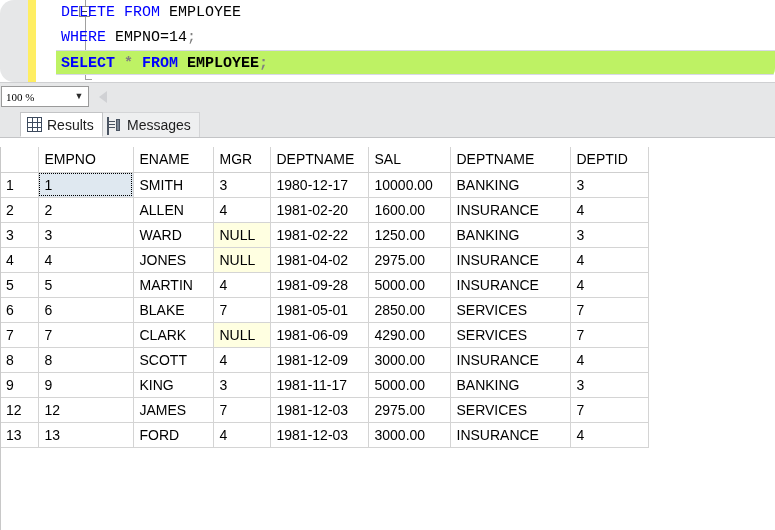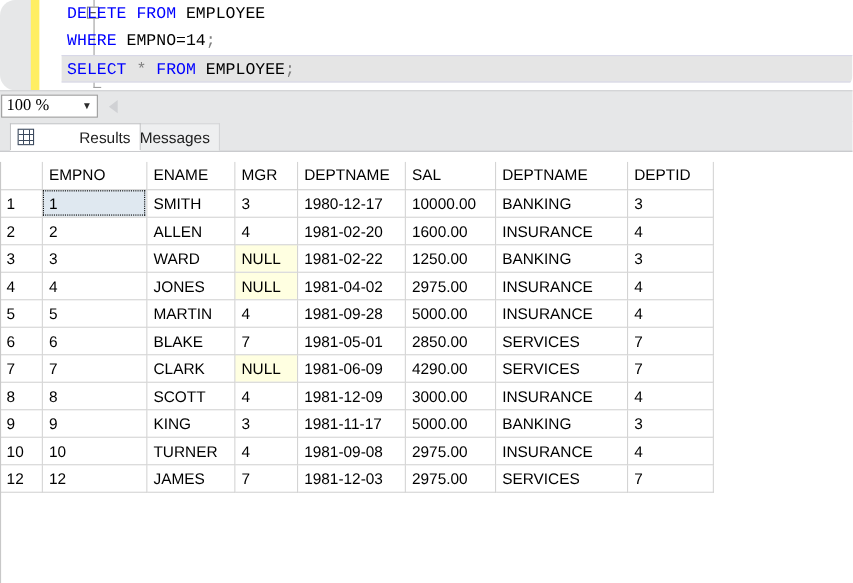--- a/index.html
+++ b/index.html
@@ -81,21 +81,22 @@
     white-space: pre;
   }
   .code-line {
     height: 25px;
     padding-left: 5px;
     box-sizing: border-box;
   }
   .code-line.current {
     border-top: 1px solid #d8d8e8;
     border-bottom: 1px solid #d8d8e8;
-    background: #e5e5e5;
+    background: #bef264;
+    font-weight: bold;
   }
   .kw { color: #0000ff; }
   .id { color: #000000; }
   .num { color: #000000; }
   .punct { color: #808080; }
   .star { color: #808080; }
 
   
   .zoom-bar {
     position: absolute;
@@ -109,21 +110,21 @@
     left: 1px; top: 3px;
     width: 88px; height: 21px;
     background: #ffffff;
     border: 1px solid #9a9a9a;
     box-sizing: border-box;
     display: flex;
     align-items: center;
   }
   .zoom-combo .zoom-value {
     font-family: "Liberation Serif", serif;
-    font-size: 15px;
+    font-size: 11px;
     color: #000000;
     padding-left: 4px;
     flex: 1;
   }
   .zoom-combo .chev {
     width: 18px;
     text-align: center;
     font-size: 9px;
     color: #2b2b2b;
     line-height: 1;
@@ -151,26 +152,25 @@
     height: 25px;
     display: flex;
     align-items: center;
     padding: 0 8px 0 6px;
     box-sizing: border-box;
     font-size: 14px;
     color: #1e1e1e;
     cursor: default;
   }
   .tab.active {
-    left: 9px;
+    left: 20px;
     background: #ffffff;
     border: 1px solid #c3c4c6;
     border-bottom: 1px solid #ffffff;
     z-index: 3;
-    gap: 36px;
   }
   .tab.inactive {
     left: 88px;
     background: #eeeff0;
     border: 1px solid #d4d5d7;
     border-bottom: none;
     margin-left: 12px;
   }
   .tab .tab-label { margin-left: 5px; }
   .tab-icon { width: 15px; height: 15px; display: inline-block; position: relative; }
@@ -413,34 +413,34 @@
           <td class="rowhdr">9</td>
           <td>9</td>
           <td>KING</td>
           <td>3</td>
           <td>1981-11-17</td>
           <td>5000.00</td>
           <td>BANKING</td>
           <td>3</td>
         </tr>
         <tr>
-          <td class="rowhdr">10</td>
-          <td>10</td>
-          <td>TURNER</td>
-          <td>4</td>
-          <td>1981-09-08</td>
-          <td>2975.00</td>
-          <td>INSURANCE</td>
-          <td>4</td>
-        </tr>
-        <tr>
           <td class="rowhdr">12</td>
           <td>12</td>
           <td>JAMES</td>
           <td>7</td>
           <td>1981-12-03</td>
           <td>2975.00</td>
           <td>SERVICES</td>
           <td>7</td>
         </tr>
+        <tr>
+          <td class="rowhdr">13</td>
+          <td>13</td>
+          <td>FORD</td>
+          <td>4</td>
+          <td>1981-12-03</td>
+          <td>3000.00</td>
+          <td>INSURANCE</td>
+          <td>4</td>
+        </tr>
       </tbody>
   </table>
 </div>
 
 </body></html>

